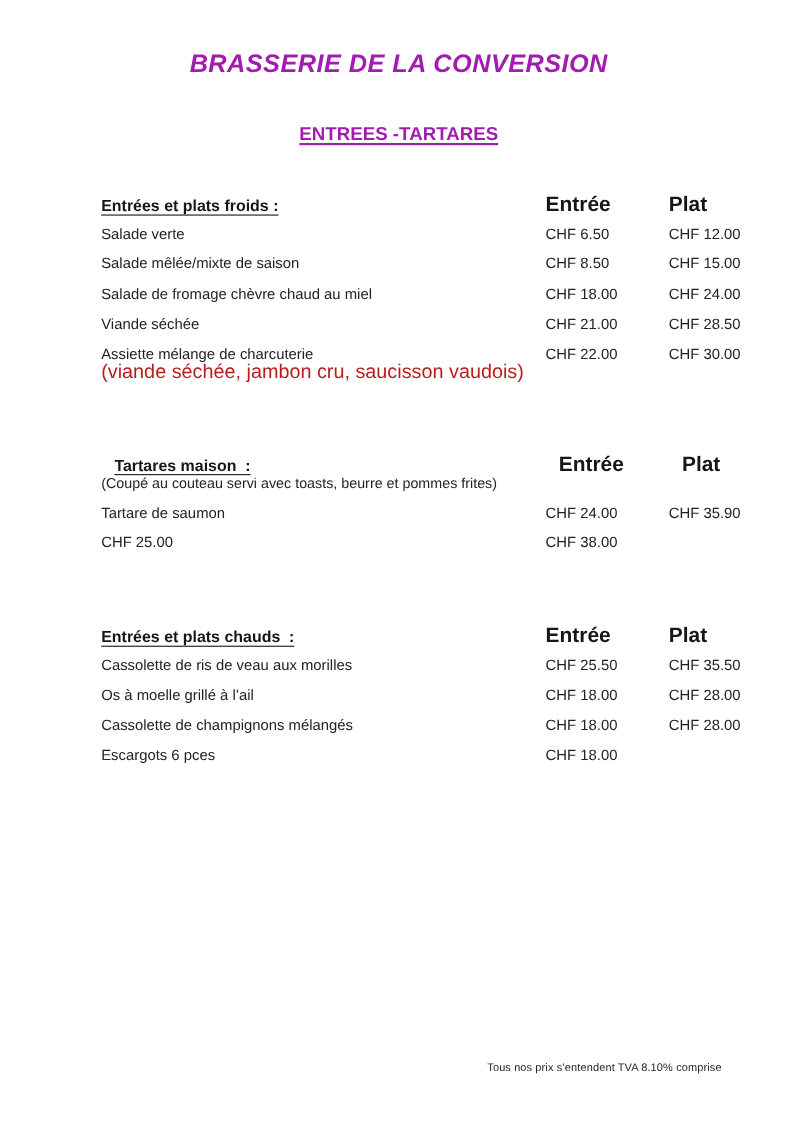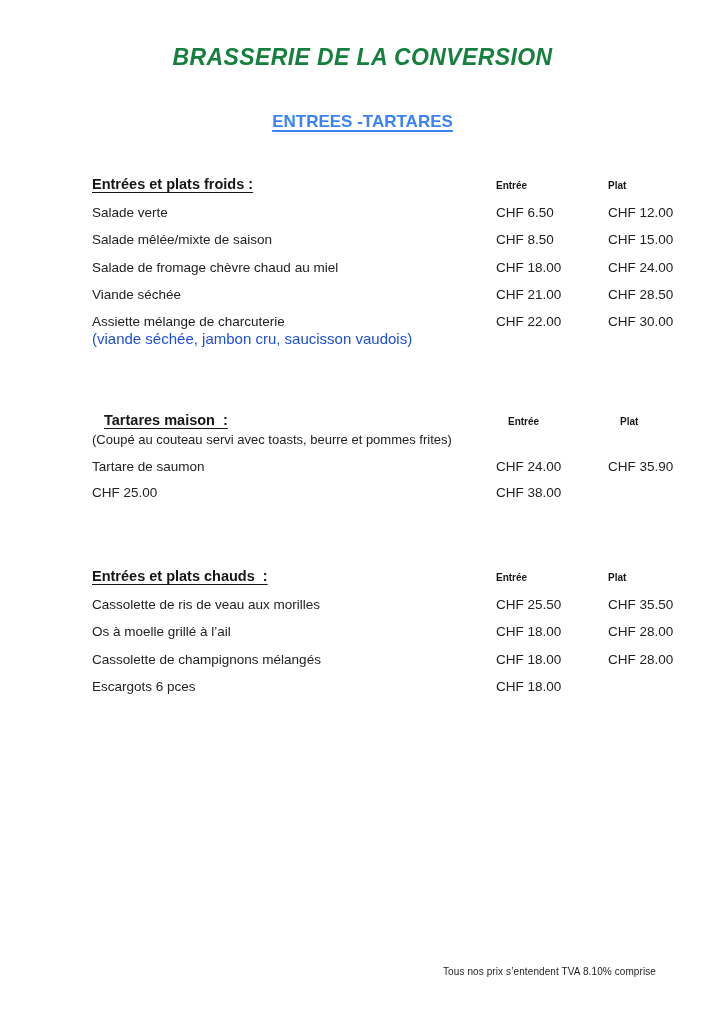--- a/index.html
+++ b/index.html
@@ -2,25 +2,25 @@
 <html><head>
 <meta charset="utf-8">
 <style>
   html,body { margin:0; padding:0; background:#ffffff; }
   .page {
     position:relative; width:725px; height:1024px; background:#ffffff;
     font-family:"Liberation Sans", sans-serif; color:#1a1a1a; overflow:hidden;
   }
   .doc-title {
     position:absolute; top:44px; left:0; width:100%; text-align:center;
-    font-size:23px; font-style:italic; font-weight:700; letter-spacing:0.4px; color:#15803d;
+    font-size:23px; font-style:italic; font-weight:700; letter-spacing:0.4px; color:#a21caf;
   }
   .doc-subtitle {
     position:absolute; top:112px; left:0; width:100%; text-align:center;
-    font-size:17px; font-weight:700; color:#3b82f6;
+    font-size:17px; font-weight:700; color:#a21caf;
   }
   .doc-subtitle .u {
     text-decoration:underline; text-decoration-thickness:1.7px; text-underline-offset:3px;
   }
   .section {
     position:absolute; left:4px; width:100%; padding-left:88px; padding-right:25px;
     box-sizing:border-box;
   }
   .section-0 { top:176px; }
   .section-1 { top:412px; }
@@ -28,28 +28,28 @@
   .heading-row {
     display:grid; grid-template-columns:404px 112px 1fr;
     align-items:baseline; height:28px;
   }
   .section-1 .heading-row { height:19px;margin-left:12px; }
   .section-heading {
     font-size:14.5px; font-weight:700; color:#161616;
     text-decoration:underline; text-decoration-thickness:1.4px; text-underline-offset:3px;
     white-space:pre;
   }
-  .col-label { font-size:10px; font-weight:700; color:#161616; }
+  .col-label { font-size:19px; font-weight:700; color:#161616; }
   .note { font-size:13px; line-height:17px; height:27px; color:#222222; }
   .menu-row {
     display:grid; grid-template-columns:404px 112px 1fr;
     align-items:baseline; min-height:27.35px; font-size:13.5px; color:#222222;
   }
   .item-name { line-height:17px; padding-right:18px; }
-  .item-detail { display:block; font-size:15px; line-height:17px; color:#1d4ed8; }
+  .item-detail { display:block; font-size:18px; line-height:17px; color:#b91c1c; }
   .price { font-size:13.5px; white-space:nowrap; }
   .footer {
     position:absolute; top:966px; left:443px;
     font-size:10px; color:#1f1f1f; letter-spacing:0.1px;
   }
 </style>
 </head>
 <body>
 
 <div class="page">

